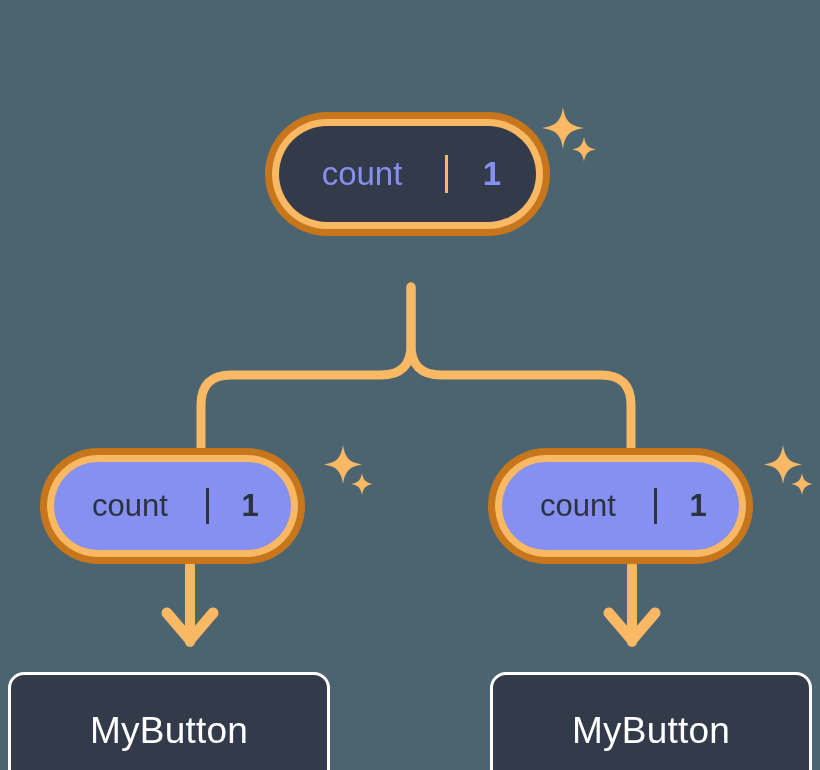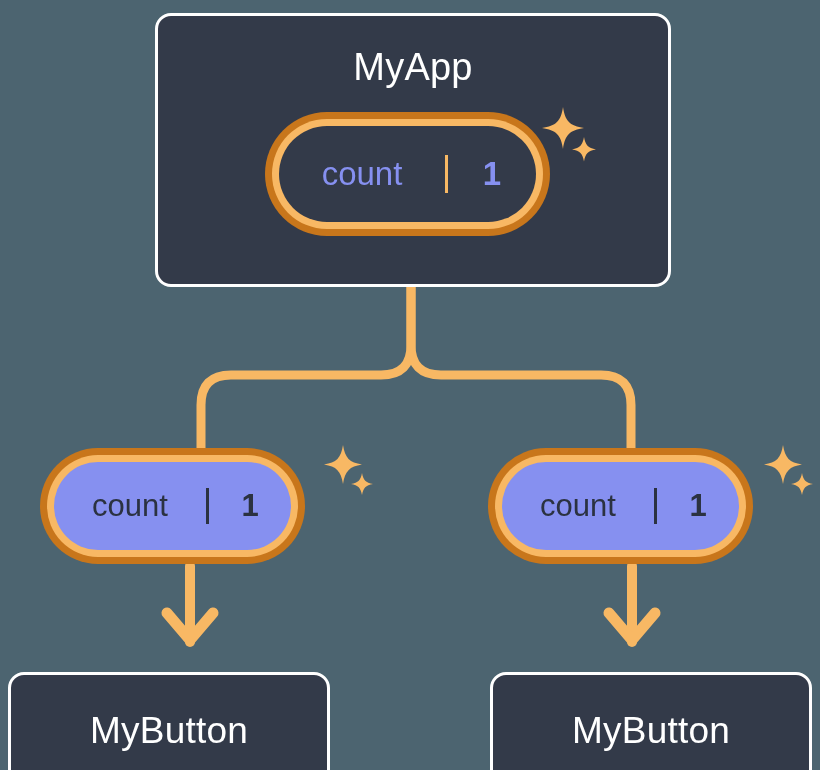--- a/index.html
+++ b/index.html
@@ -172,23 +172,20 @@
     <g>
       <path d="M 190 566 L 190 642" fill="none" stroke="#f8b864" stroke-width="10" stroke-linecap="round"></path>
       <path d="M 167 613 L 190 640 L 213 613" fill="none" stroke="#f8b864" stroke-width="11" stroke-linecap="round" stroke-linejoin="round"></path>
     </g>
     <g>
       <path d="M 632 566 L 632 642" fill="none" stroke="#f8b864" stroke-width="10" stroke-linecap="round"></path>
       <path d="M 609 613 L 632 640 L 655 613" fill="none" stroke="#f8b864" stroke-width="11" stroke-linecap="round" stroke-linejoin="round"></path>
     </g>
   </svg>
 
-  <div class="card" id="card-myapp">
-    <div class="card-title">MyApp</div>
-  </div>
 
   <div class="pill-wrap" id="pill-myapp">
     <div class="pill">
       <div class="pill-inner">
         <div class="pill-body">
           <div class="pill-key">count</div>
           <div class="pill-val">1</div>
         </div>
       </div>
     </div>

